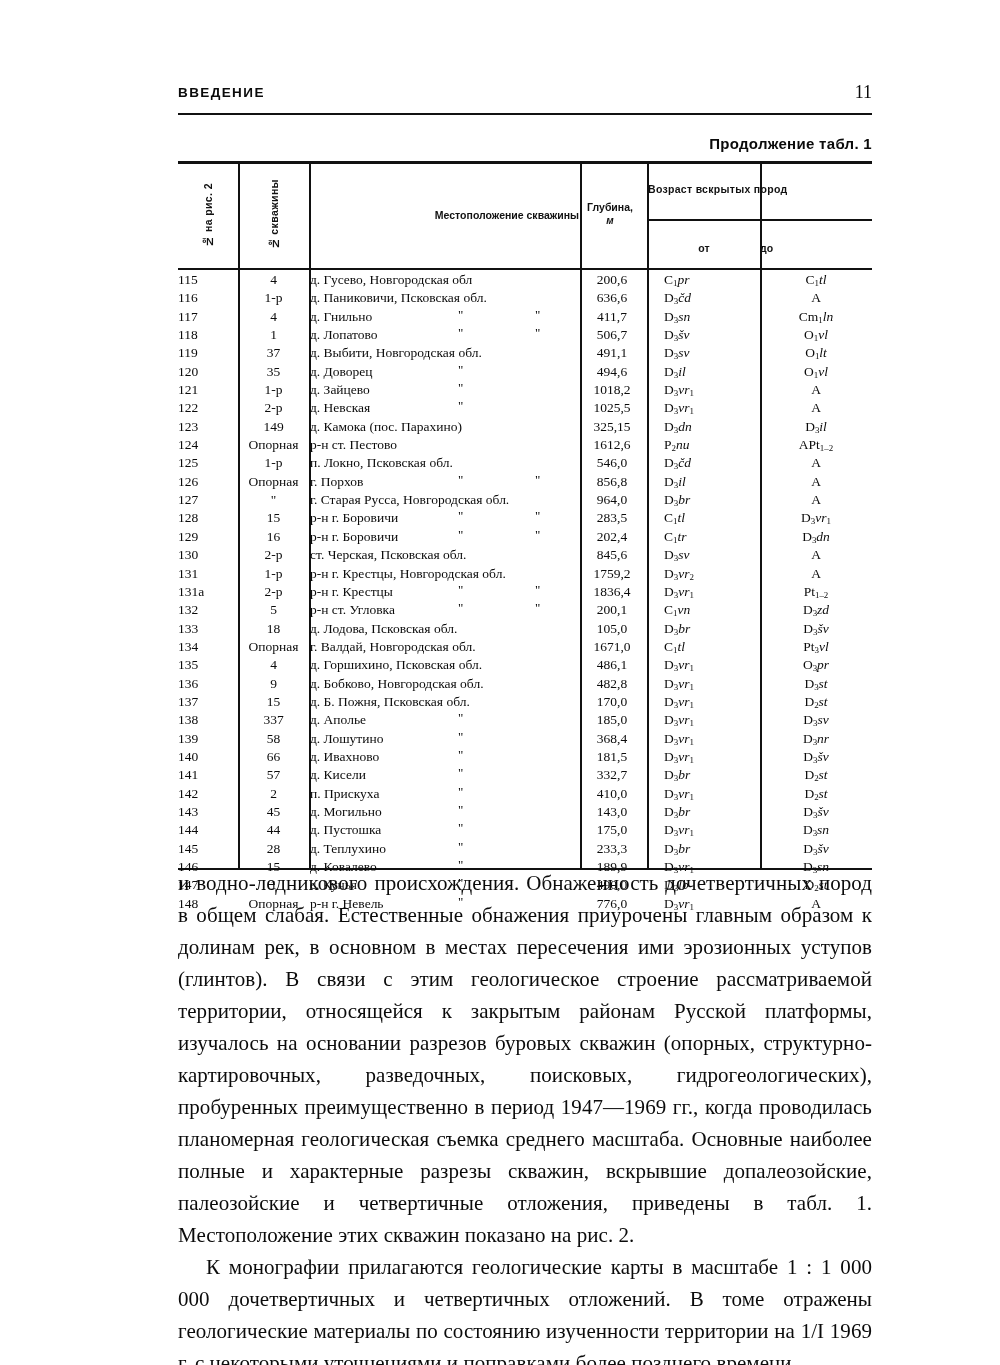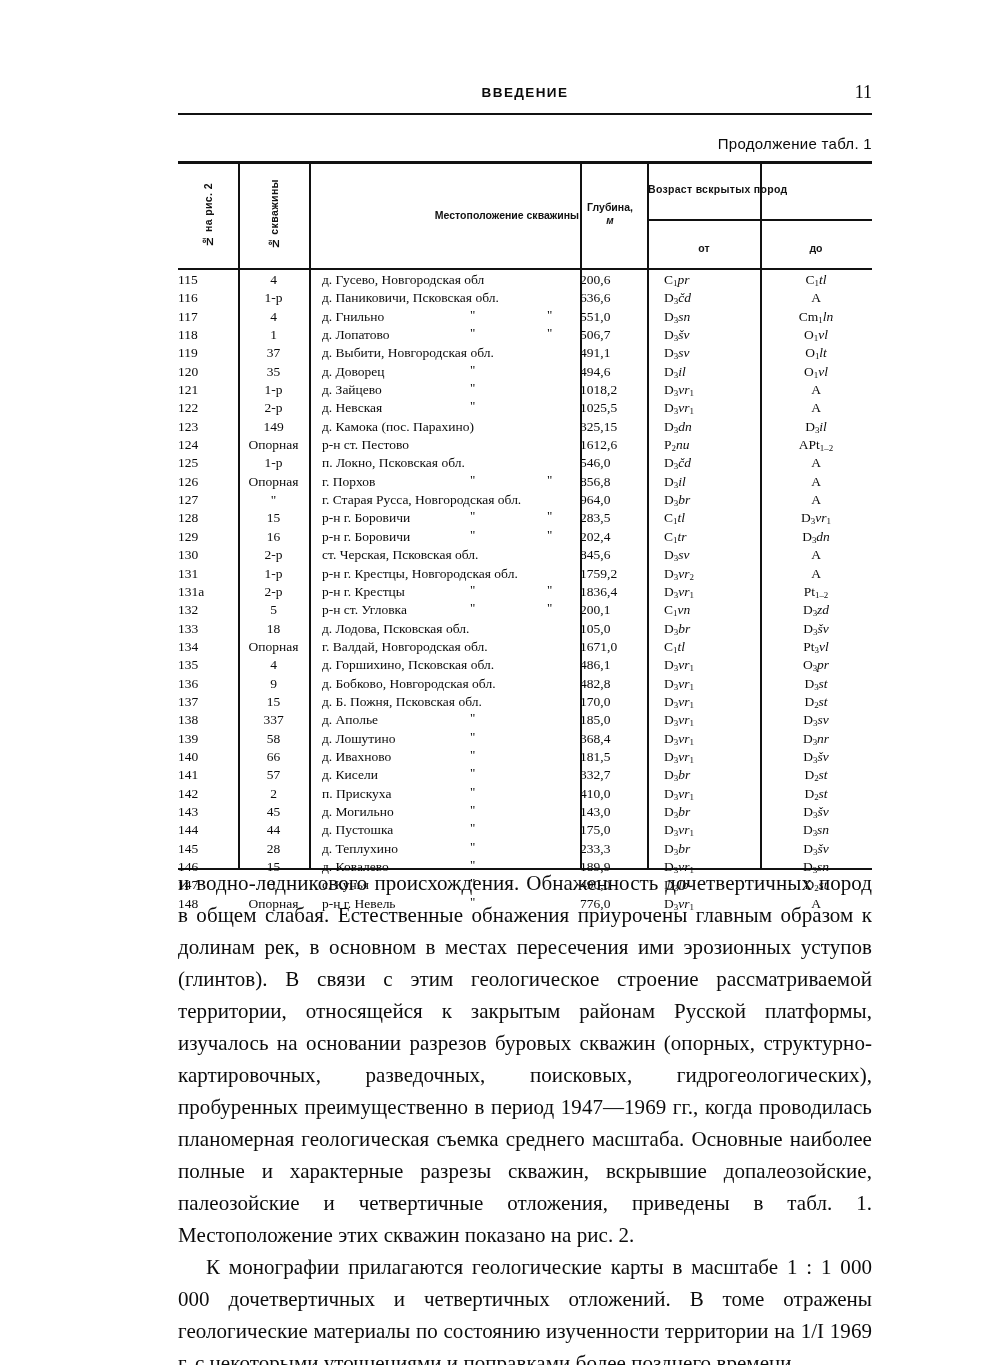--- a/index.html
+++ b/index.html
@@ -28,21 +28,20 @@
   .running-head {
     position: absolute;
     left: 178px;
     top: 85px;
     width: 694px;
     height: 22px;
   }
   .running-head .rh-title {
     position: absolute;
     left: 0; right: 0;
-    text-align: center;
     font-size: 13.5px;
     letter-spacing: 1.4px;
     font-weight: 700;
     font-family: "Liberation Sans", "DejaVu Sans", sans-serif;
   }
   .running-head .rh-folio {
     position: absolute;
     right: 0;
     top: -3px;
     font-size: 18px;
@@ -57,21 +56,21 @@
     background: #111;
   }
 
   
   .table-caption {
     position: absolute;
     right: 128px;
     top: 135px;
     font-size: 15px;
     font-family: "Liberation Sans", "DejaVu Sans", sans-serif;
-    font-weight: 400;
+    font-weight: 700;
     letter-spacing: .3px;
     white-space: nowrap;
   }
 
   
   .tbl-wrap {
     position: absolute;
     left: 178px;
     top: 161px;
     width: 694px;
@@ -180,21 +179,21 @@
   .hd-from {
     left: 470px;
     width: 112px;
     top: 81px;
     text-align: center;
   }
   .hd-to {
     left: 582px;
     width: 112px;
     top: 81px;
-    text-align: center;
+    text-align: left;
   }
 
   
   .tbl-body {
     position: absolute;
     left: 0;
     top: 110px;
     width: 100%;
   }
   .trow {
@@ -203,22 +202,22 @@
     font-size: 13.5px;
   }
   .c {
     position: absolute;
     top: 0;
     white-space: nowrap;
     line-height: 18.35px;
   }
   .c-no      { left: 0;     width: 60px;  text-align: left; }
   .c-well    { left: 60px;  width: 71px;  text-align: center; }
-  .c-place   { left: 144px; width: 262px; text-align: left; }
-  .c-depth   { left: 402px; width: 64px;  text-align: left; }
+  .c-place   { left: 132px; width: 262px; text-align: left; }
+  .c-depth   { left: 402px; width: 64px;  text-align: center; }
   .c-from    { left: 486px; width: 117px; }
   .c-to      { left: 582px; width: 112px; text-align: center; }
 
   
   .c-place .ditto-row {
     position: relative;
     display: block;
     width: 262px;
     height: 18.35px;
   }
@@ -319,21 +318,21 @@
         <div class="trow">
           <span class="c c-no">117</span>
           <span class="c c-well">4</span>
           <span class="c c-place">
             <span class="ditto-row">
               <span class="ditto-name">д. Гнильно</span>
               <span class="ditto1">"</span>
               <span class="ditto2">"</span>
             </span>
           </span>
-          <span class="c c-depth">551,0</span>
+          <span class="c c-depth">411,7</span>
           <span class="c c-from"><span class="geo"><span class="rom">D</span><sub>3</sub><span class="it">sn</span></span></span>
           <span class="c c-to"><span class="geo"><span class="rom">Cm</span><sub>1</sub><span class="it">ln</span></span></span>
         </div>
         <div class="trow">
           <span class="c c-no">118</span>
           <span class="c c-well">1</span>
           <span class="c c-place">
             <span class="ditto-row">
               <span class="ditto-name">д. Лопатово</span>
               <span class="ditto1">"</span>

